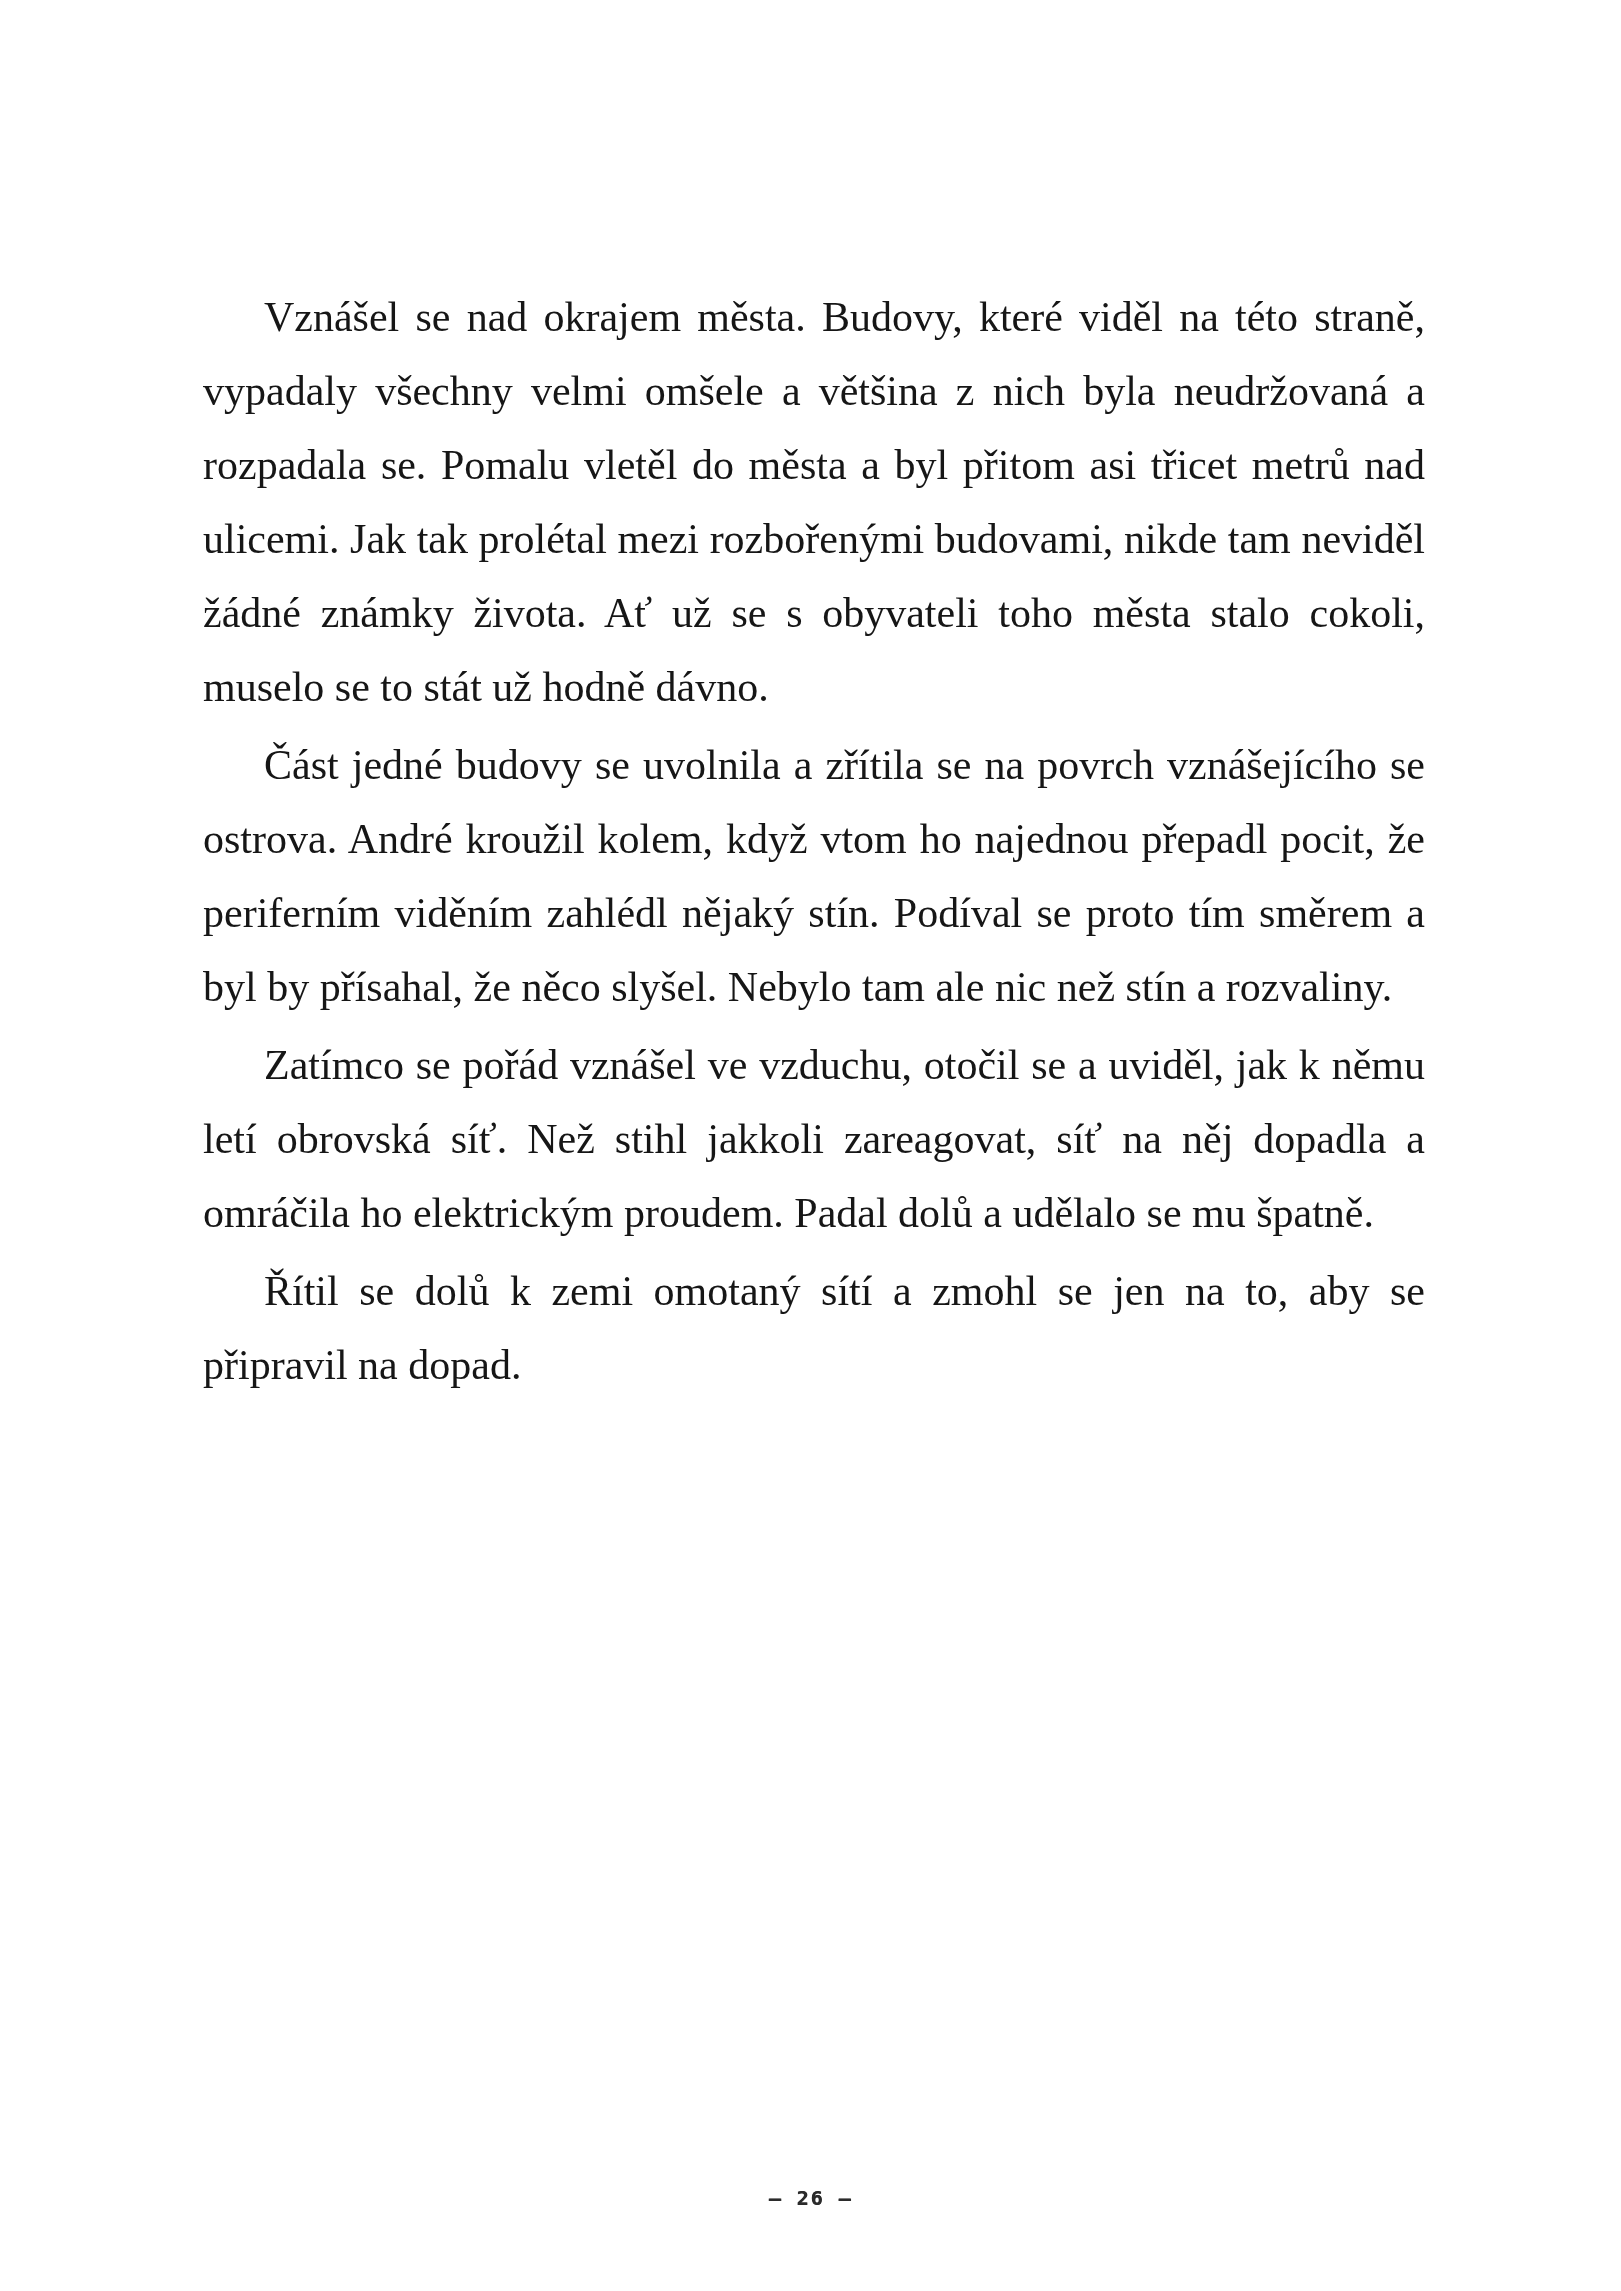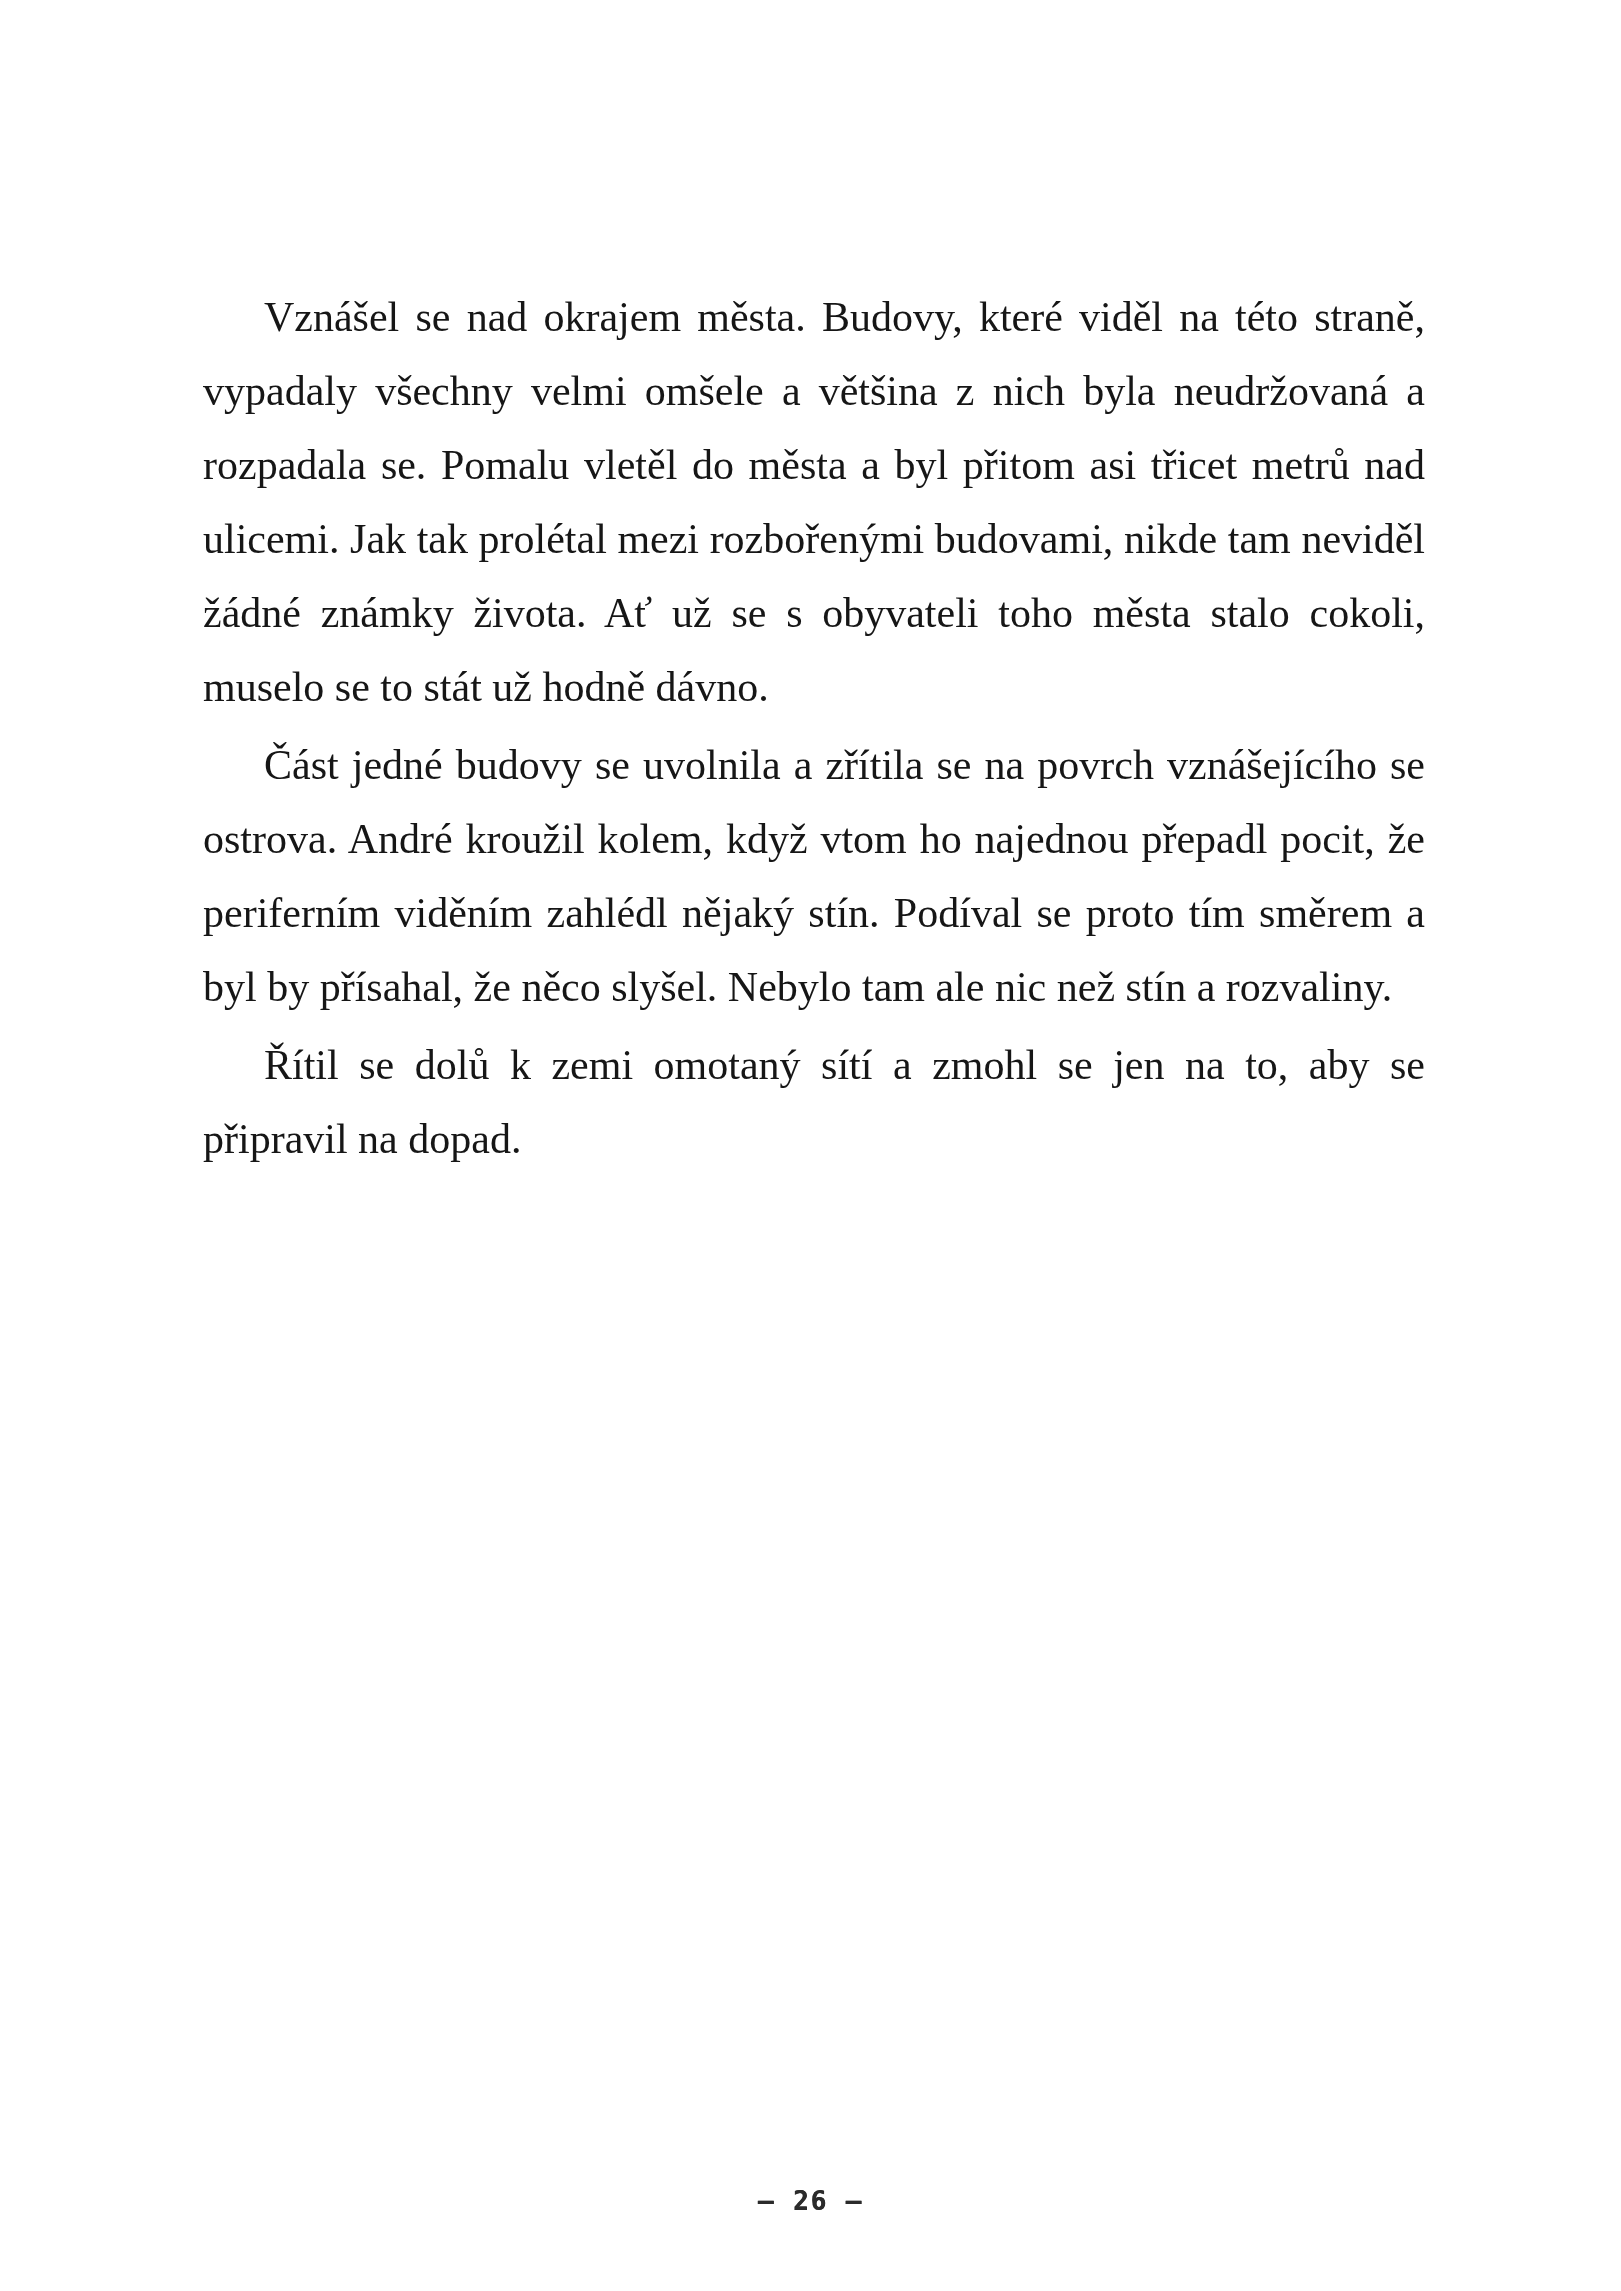--- a/index.html
+++ b/index.html
@@ -48,34 +48,35 @@
     text-indent: 61px;
   }
   .folio {
     position: absolute;
     top: 2186px;
     left: 0;
     width: 100%;
     text-align: center;
     font-family: "DejaVu Sans Mono", monospace;
     font-weight: bold;
-    font-size: 26px;
+    font-size: 20px;
     letter-spacing: 1.9px;
     color: #2b2b2b;
     text-shadow: 0.5px 0 0 #2b2b2b;
   }
 </style>
 </head>
 <body>
 
 <div class="page">
 
 
   <div class="text-block">
     <p>Vznášel se nad okrajem města. Budovy, které viděl na této straně, vypadaly všechny velmi omšele a většina z nich byla neudržovaná a rozpadala se. Pomalu vletěl do města a byl přitom asi třicet metrů nad ulicemi. Jak tak prolétal mezi rozbořenými budovami, nikde tam neviděl žádné známky života. Ať už se s obyvateli toho města stalo cokoli, muselo se to stát už hodně dávno.</p>
     <p>Část jedné budovy se uvolnila a zřítila se na povrch vznášejícího se ostrova. André kroužil kolem, když vtom ho najednou přepadl pocit, že periferním viděním zahlédl nějaký stín. Podíval se proto tím směrem a byl by přísahal, že něco slyšel. Nebylo tam ale nic než stín a rozvaliny.</p>
+    <p>Zatímco se pořád vznášel ve vzduchu, otočil se a uviděl, jak k němu letí obrovská síť. Než stihl jakkoli zareagovat, síť na něj dopadla a omráčila ho elektrickým proudem. Padal dolů a udělalo se mu špatně.</p>
     <p>Řítil se dolů k zemi omotaný sítí a zmohl se jen na to, aby se připravil na dopad.</p>
   </div>
 
   <div class="folio">– 26 –</div>
 
 </div>
 
 
 </body></html>

